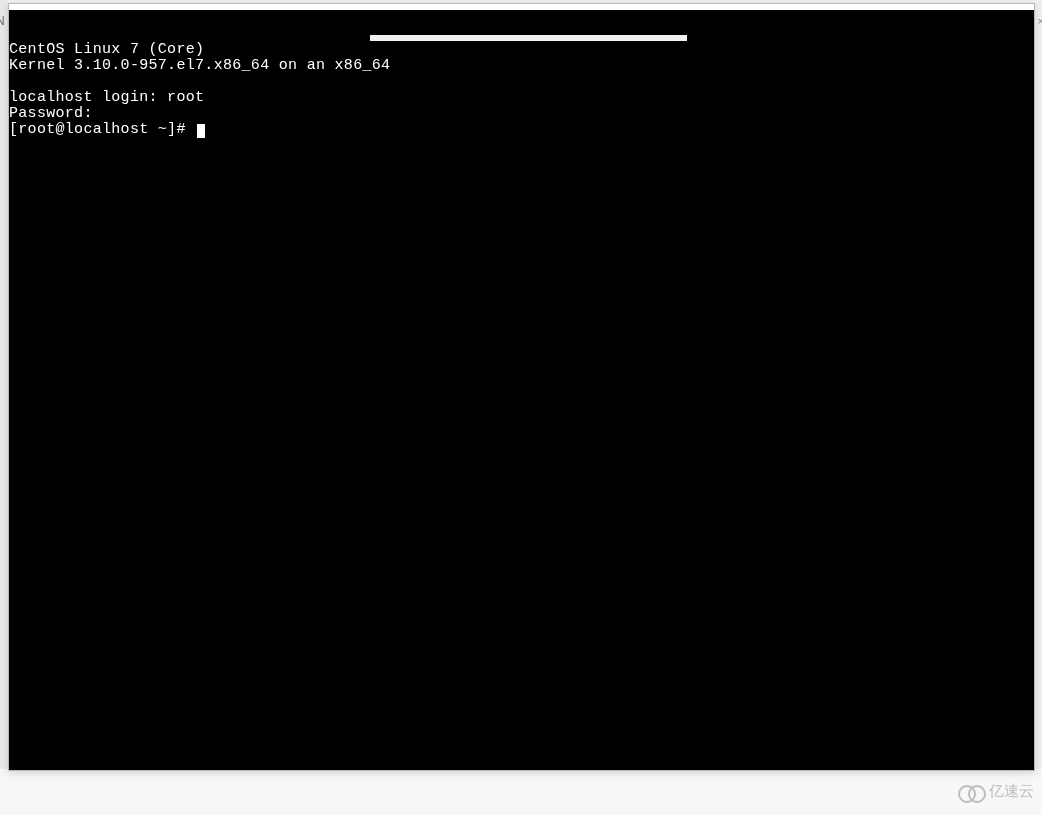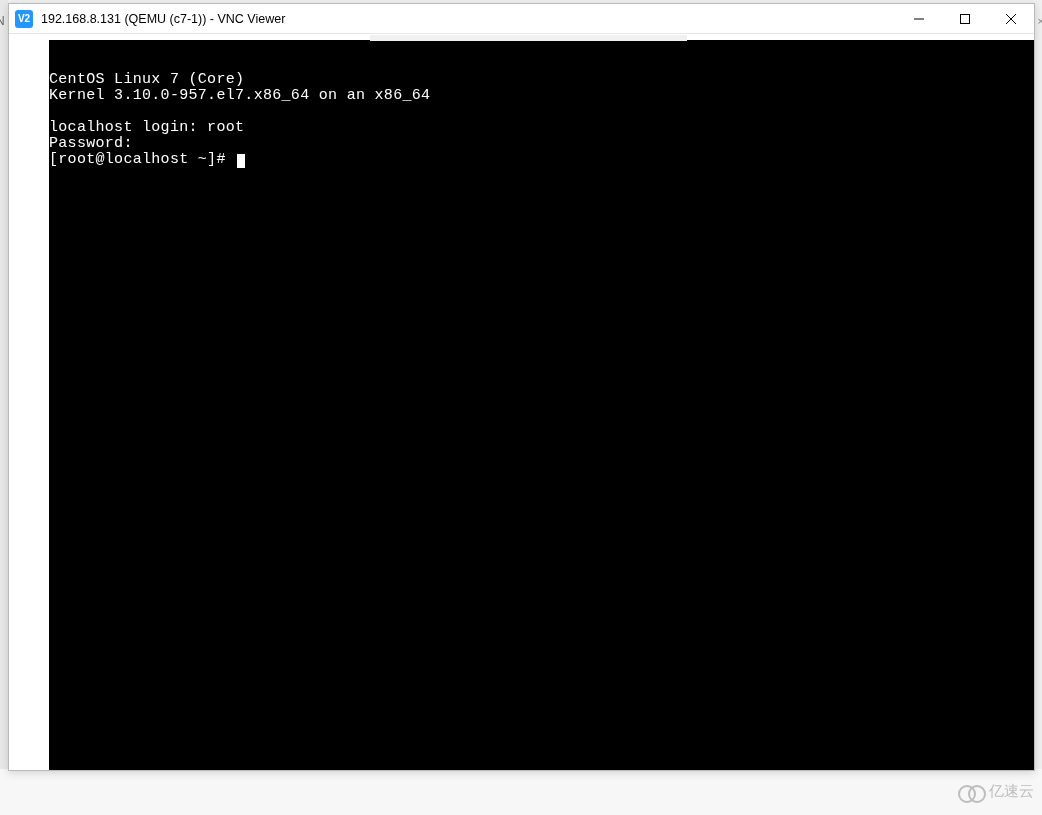--- a/index.html
+++ b/index.html
@@ -51,21 +51,20 @@
 
     .terminal {
       flex: 1; background: #000000;
       color: #ffffff;
       font-family: "Consolas", "Courier New", monospace;
       font-size: 15px; line-height: 16px;
       padding: 16px 0 0 0;
       white-space: pre;
       letter-spacing: 0.3px;
       overflow: hidden;
-      margin-left: 40px;
     }
     .term-line { height: 16px; }
     .cursor {
       display: inline-block; width: 8px; height: 14px;
       background: #ffffff; vertical-align: text-bottom;
       margin-left: 2px;
     }
 
     .watermark {
       position: absolute; right: 8px; bottom: 14px;
@@ -87,42 +86,20 @@
 <div class="bg-left">
   <span class="bg-left-text">N</span>
 </div>
 <div class="bg-right">
   <span class="bg-right-x">×</span>
 </div>
 <div class="bg-bottom"></div>
 
 <div class="window">
 
-  <div class="titlebar">
-    <div class="app-icon">V2</div>
-    <div class="title-text">192.168.8.131 (QEMU (c7-1)) - VNC Viewer</div>
-    <div class="win-controls">
-      <div class="win-btn">
-        <svg viewBox="0 0 10 10">
-            <line x1="0" y1="5" x2="10" y2="5" stroke="currentColor" stroke-width="1"></line>
-          </svg>
-      </div>
-      <div class="win-btn">
-        <svg viewBox="0 0 10 10">
-            <rect x="0.5" y="0.5" width="9" height="9" fill="none" stroke="currentColor" stroke-width="1"></rect>
-          </svg>
-      </div>
-      <div class="win-btn close">
-        <svg viewBox="0 0 10 10">
-            <line x1="0" y1="0" x2="10" y2="10" stroke="currentColor" stroke-width="1"></line>
-            <line x1="10" y1="0" x2="0" y2="10" stroke="currentColor" stroke-width="1"></line>
-          </svg>
-      </div>
-    </div>
-  </div>
 
   <div class="menubar"></div>
   <div class="menubar-loading"></div>
 
   <div class="terminal">
 <span class="term-line">CentOS Linux 7 (Core)</span>
 <span class="term-line">Kernel 3.10.0-957.el7.x86_64 on an x86_64</span>
 <span class="term-line"></span>
 <span class="term-line">localhost login: root</span>
 <span class="term-line">Password:</span>

